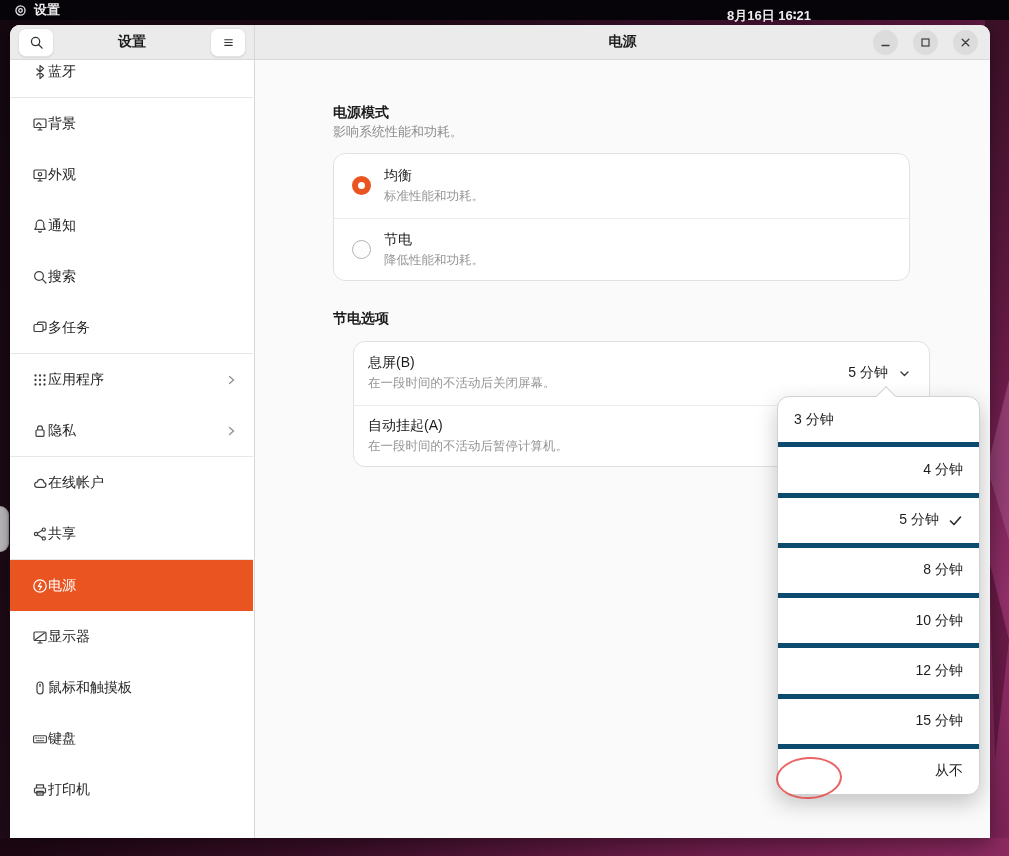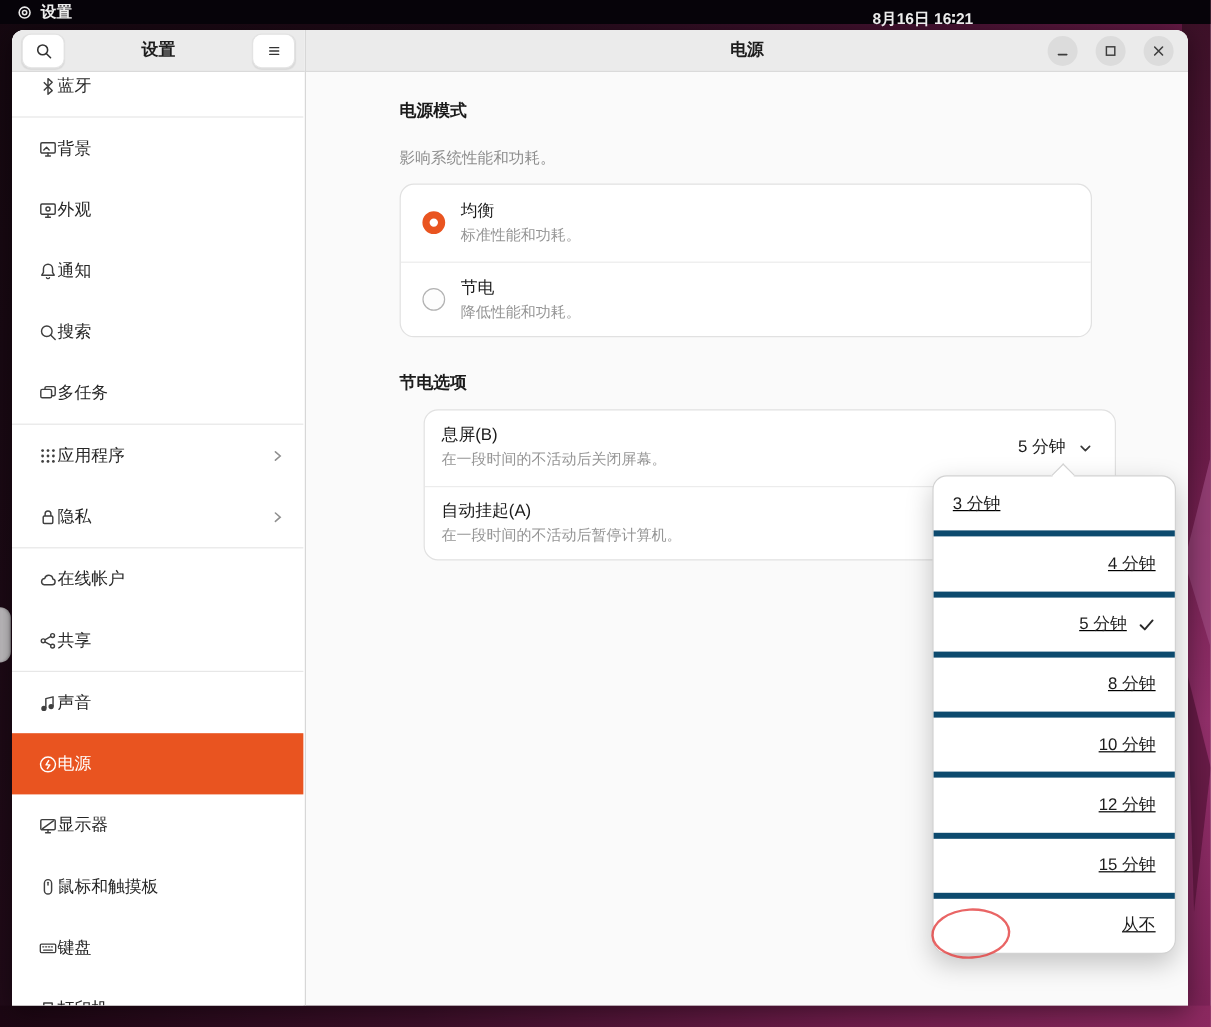--- a/index.html
+++ b/index.html
@@ -79,21 +79,21 @@
   .csub { font-size:12.5px; color:#959595; }
   .radio { width:19px; height:19px; border-radius:50%; flex:0 0 19px; }
   .radio.on { border:6.5px solid #e95420; background:#fff; }
   .radio.off { border:1.5px solid #b3b3b3; background:#fdfdfd; }
   .rowright { margin-left:auto; display:flex; align-items:center; gap:10px; }
   .ddvalue { font-size:14px; color:#1a1a1a; }
 
   
   .popup { position:absolute; left:522px; top:335px; width:203px; height:399px; background:#ffffff;
     border:1px solid #d2d2d2; border-radius:12px; box-shadow:0 8px 22px rgba(0,0,0,.22);
-    display:flex; flex-direction:column; z-index:30;text-decoration:underline; }
+    display:flex; flex-direction:column; z-index:30; }
   .pop-arrow { position:absolute; left:624px; top:328px; width:14px; height:14px; background:#ffffff;
     border-left:1px solid #d2d2d2; border-top:1px solid #d2d2d2; transform:rotate(45deg); z-index:31; }
   .dd-item { flex:1; display:flex; align-items:center; gap:9px; padding:0 16px; font-size:14px; color:#1c1c1c; }
   .dd-item + .dd-item { border-top:5px solid #0c4a6e;justify-content:flex-end; }
   .check { color:#2a2a2a; }
 
   
   .annot { position:absolute; left:521px; top:696px; width:66px; height:42px; border:2px solid rgba(228,62,62,.8);
     border-radius:50%; transform:rotate(-3deg); z-index:40; }
 
@@ -232,28 +232,20 @@
             <svg class="icn" viewBox="0 0 16 16" fill="none" stroke="currentColor" stroke-width="1.2">
                 <circle cx="4" cy="8" r="1.6"></circle>
                 <circle cx="11.8" cy="3.6" r="1.6"></circle>
                 <circle cx="11.8" cy="12.4" r="1.6"></circle>
                 <path d="M5.4 7.2l5-2.9M5.4 8.8l5 2.9"></path>
               </svg>
             <span>共享</span>
           </div>
           <div class="sdiv"></div>
 
-          <div class="srow">
-            <svg class="icn" viewBox="0 0 16 16" fill="none" stroke="currentColor" stroke-width="1.2" stroke-linejoin="round">
-                <path d="M6.2 12.3V4.2l6-1.5v8"></path>
-                <circle cx="4.6" cy="12.4" r="1.6" fill="currentColor"></circle>
-                <circle cx="10.6" cy="10.8" r="1.6" fill="currentColor"></circle>
-              </svg>
-            <span>声音</span>
-          </div>
 
           <div class="srow selected">
             <svg class="icn" viewBox="0 0 16 16" fill="none" stroke="currentColor" stroke-width="1.2" stroke-linejoin="round">
                 <circle cx="8" cy="8" r="6.2"></circle>
                 <path d="M8.8 4.4 6.4 8.4h3.2L7.2 11.8"></path>
               </svg>
             <span>电源</span>
           </div>
 
           <div class="srow">
@@ -310,21 +302,21 @@
           <div class="wbtn">
             <svg width="13" height="13" viewBox="0 0 13 13" stroke="currentColor" stroke-width="1.3" stroke-linecap="round">
                 <path d="M3.2 3.2l6.6 6.6M9.8 3.2 3.2 9.8"></path>
               </svg>
           </div>
         </div>
       </div>
 
       <div class="content">
 
-        <div class="sec-title" style="left:78px; top:23px;">电源模式</div>
+        <div class="sec-title" style="left:78px; top:43px;">电源模式</div>
         <div class="sec-desc" style="left:78px; top:62px;">影响系统性能和功耗。</div>
 
         <div class="card card1">
           <div class="crow">
             <div class="radio on"></div>
             <div class="ctexts">
               <div class="ctitle">均衡</div>
               <div class="csub">标准性能和功耗。</div>
             </div>
           </div>

